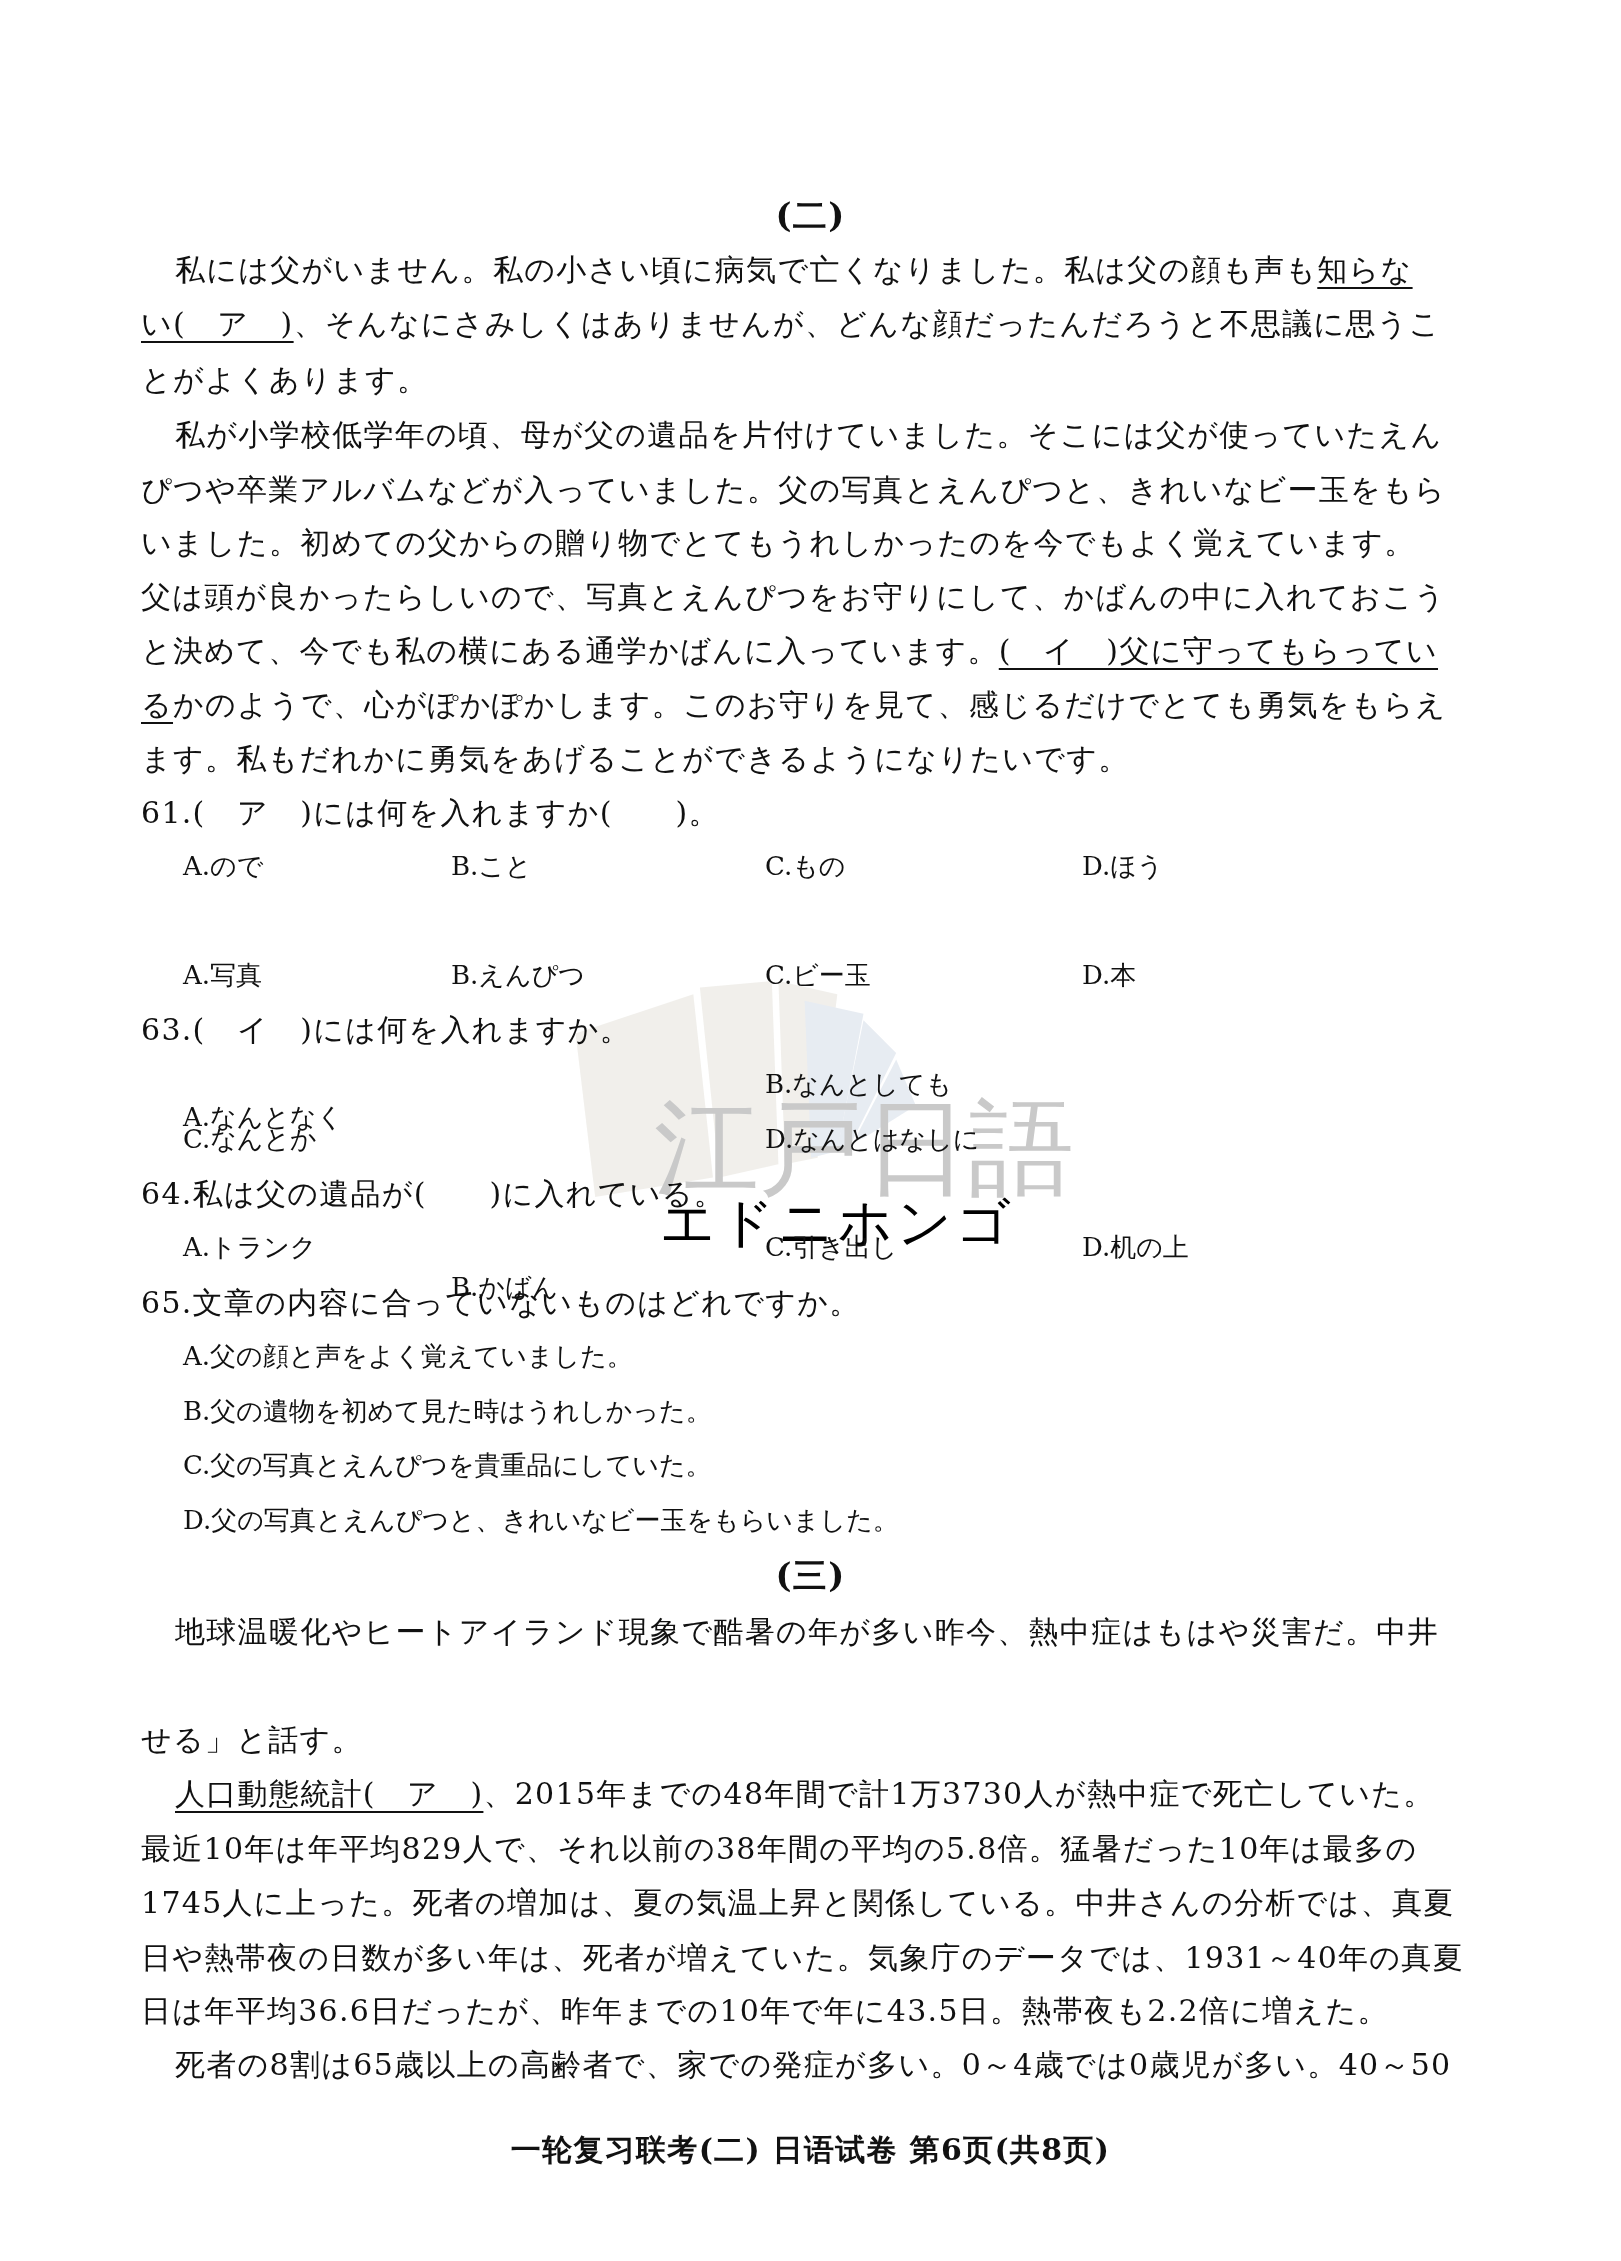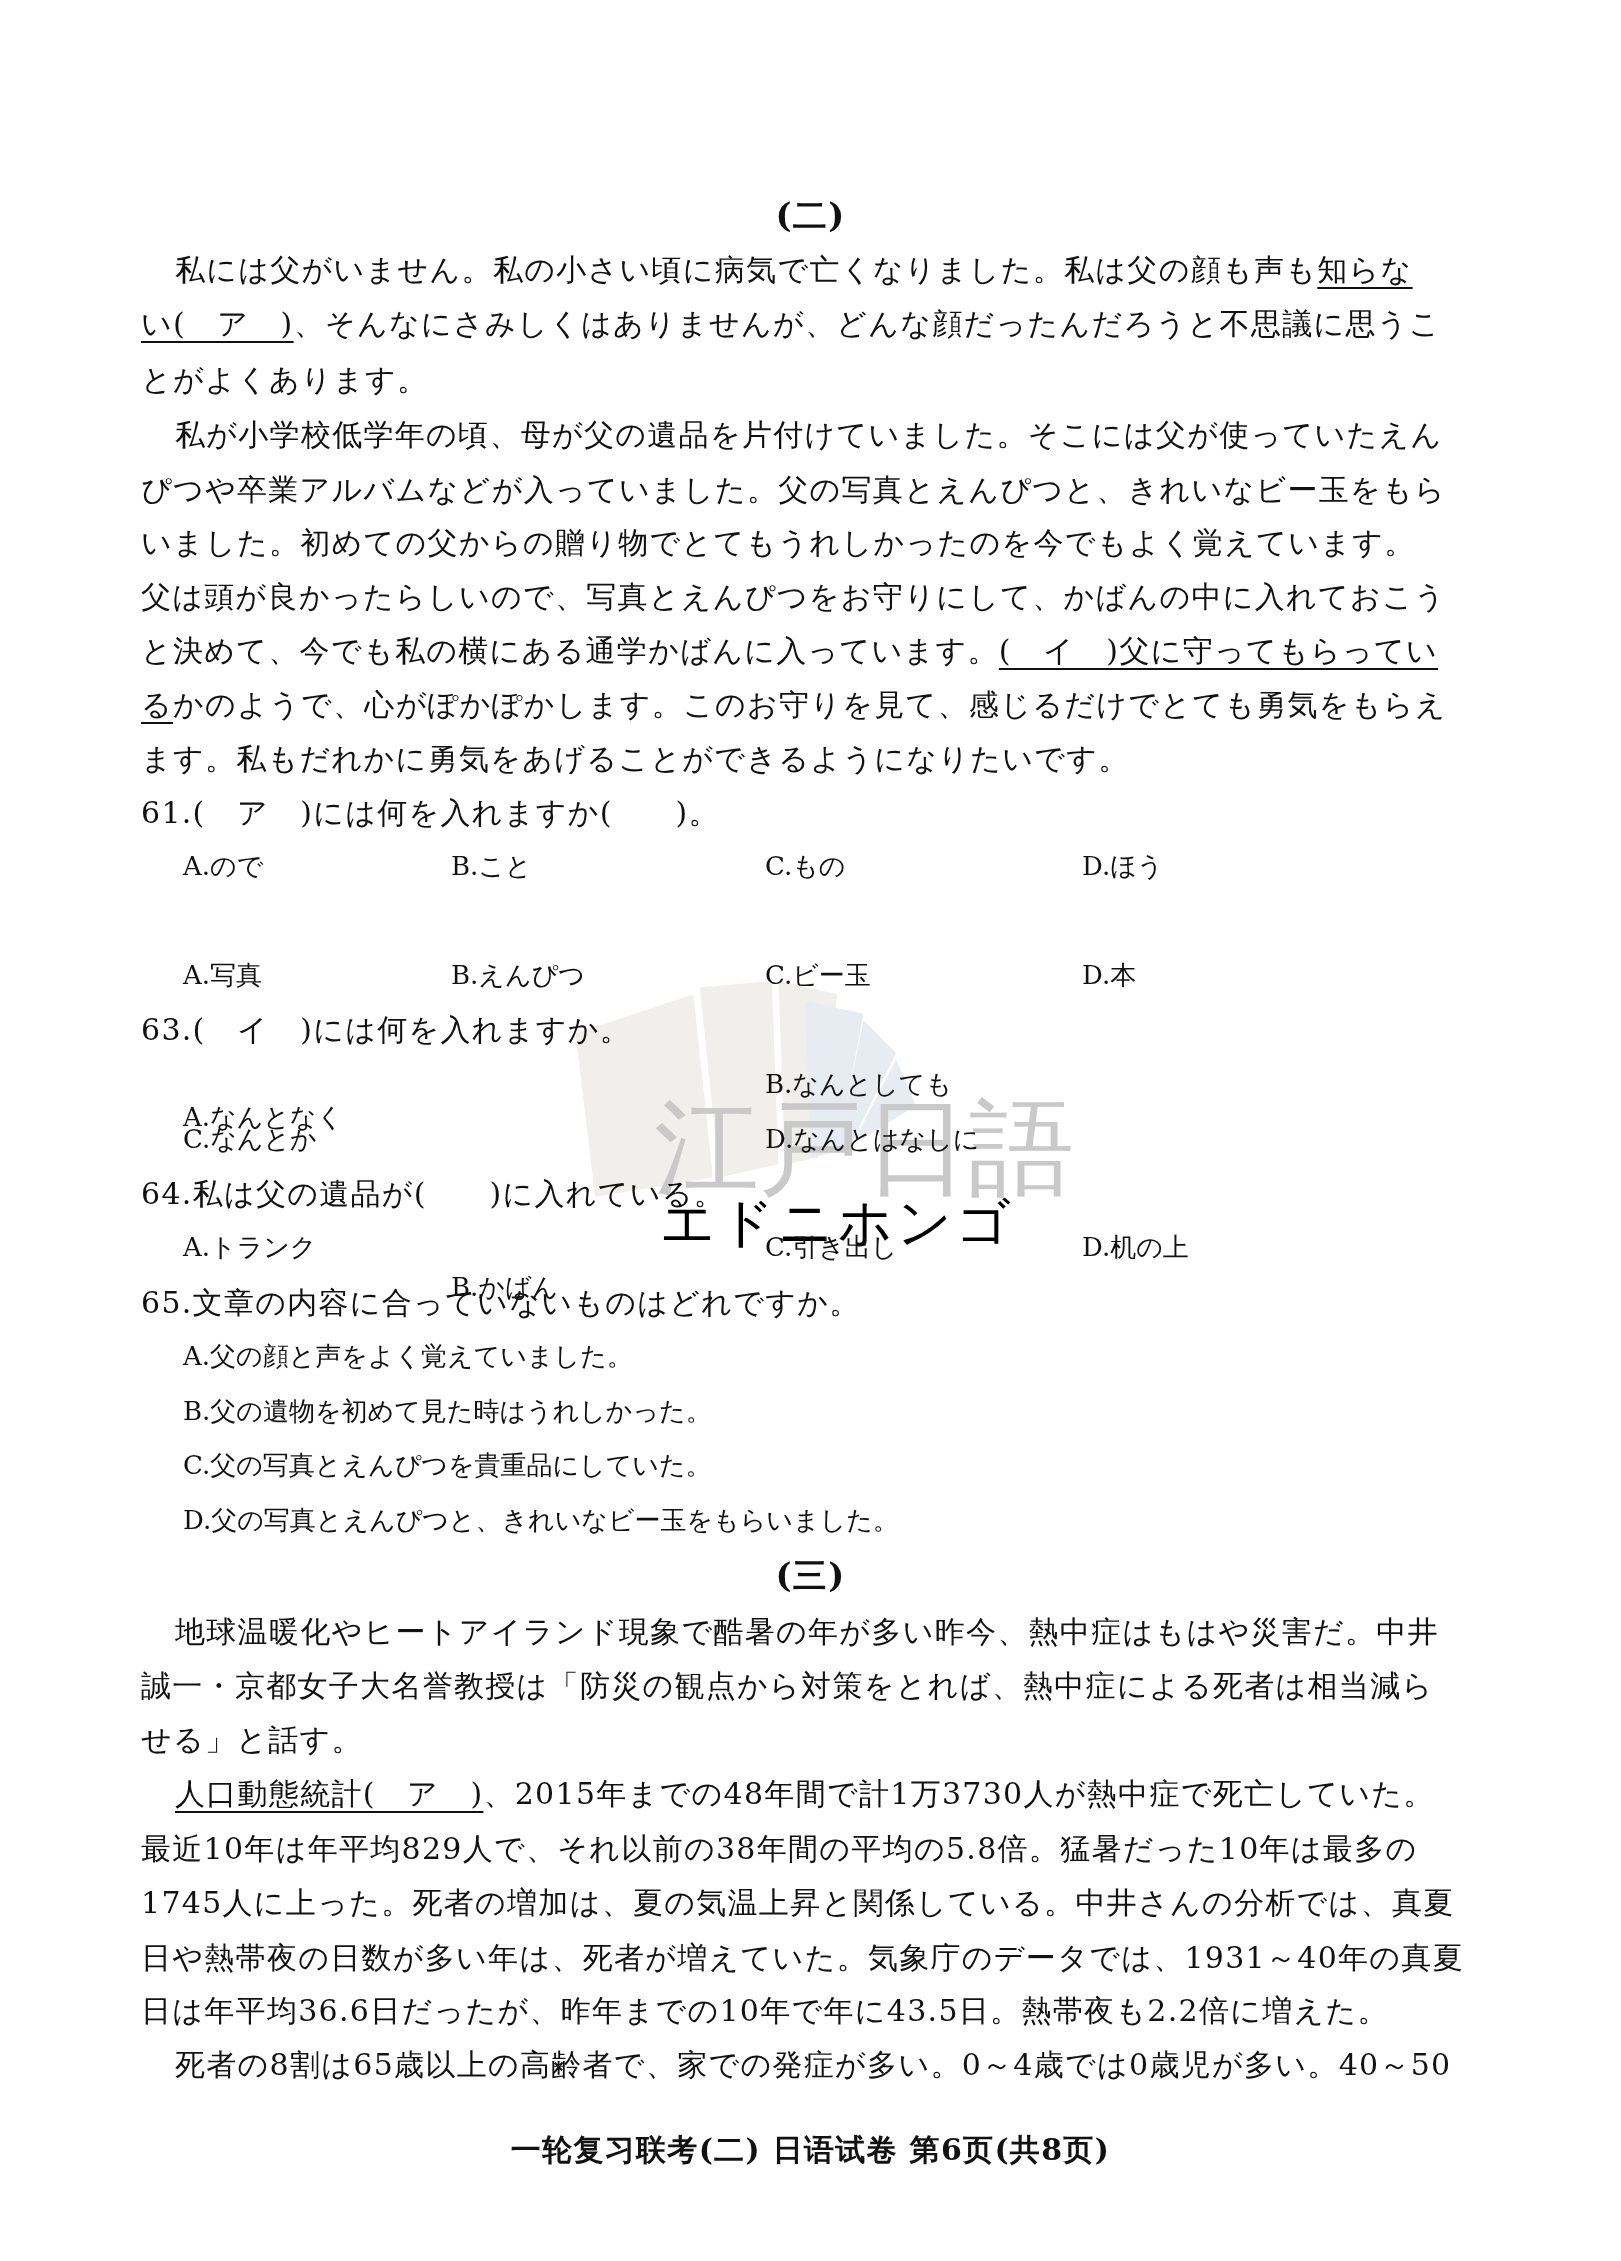--- a/index.html
+++ b/index.html
@@ -85,21 +85,20 @@
 
   <div class="line" style="top:1283px;">65.文章の内容に合っていないものはどれですか。</div>
   <div class="opt" style="left:183px;top:1337px;">A.父の顔と声をよく覚えていました。</div>
   <div class="opt" style="left:183px;top:1446px;">C.父の写真とえんぴつを貴重品にしていた。</div>
   <div class="opt" style="left:183px;top:1392px;">B.父の遺物を初めて見た時はうれしかった。</div>
   <div class="opt" style="left:183px;top:1501px;">D.父の写真とえんぴつと、きれいなビー玉をもらいました。</div>
 
   <div class="line center sec-title" style="top:1556px;">(三)</div>
 
   <div class="line indent" style="top:1612px;">地球温暖化やヒートアイランド現象で酷暑の年が多い昨今、熱中症はもはや災害だ。中井</div>
-  <div class="line" style="top:1666px;">誠一・京都女子大名誉教授は「防災の観点から対策をとれば、熱中症による死者は相当減ら</div>
   <div class="line" style="top:1720px;">せる」と話す。</div>
   <div class="line indent" style="top:1774px;"><span class="u">人口動態統計(　ア　)</span><span>、2015年までの48年間で計1万3730人が熱中症で死亡していた。</span></div>
   <div class="line" style="top:1829px;">最近10年は年平均829人で、それ以前の38年間の平均の5.8倍。猛暑だった10年は最多の</div>
   <div class="line" style="top:1883px;">1745人に上った。死者の増加は、夏の気温上昇と関係している。中井さんの分析では、真夏</div>
   <div class="line" style="top:1938px;">日や熱帯夜の日数が多い年は、死者が増えていた。気象庁のデータでは、1931～40年の真夏</div>
   <div class="line" style="top:1991px;">日は年平均36.6日だったが、昨年までの10年で年に43.5日。熱帯夜も2.2倍に増えた。</div>
   <div class="line indent" style="top:2045px;">死者の8割は65歳以上の高齢者で、家での発症が多い。0～4歳では0歳児が多い。40～50</div>
 
   <div class="line center footer" style="top:2130px;">一轮复习联考(二) 日语试卷 第6页(共8页)</div>
 </div>

